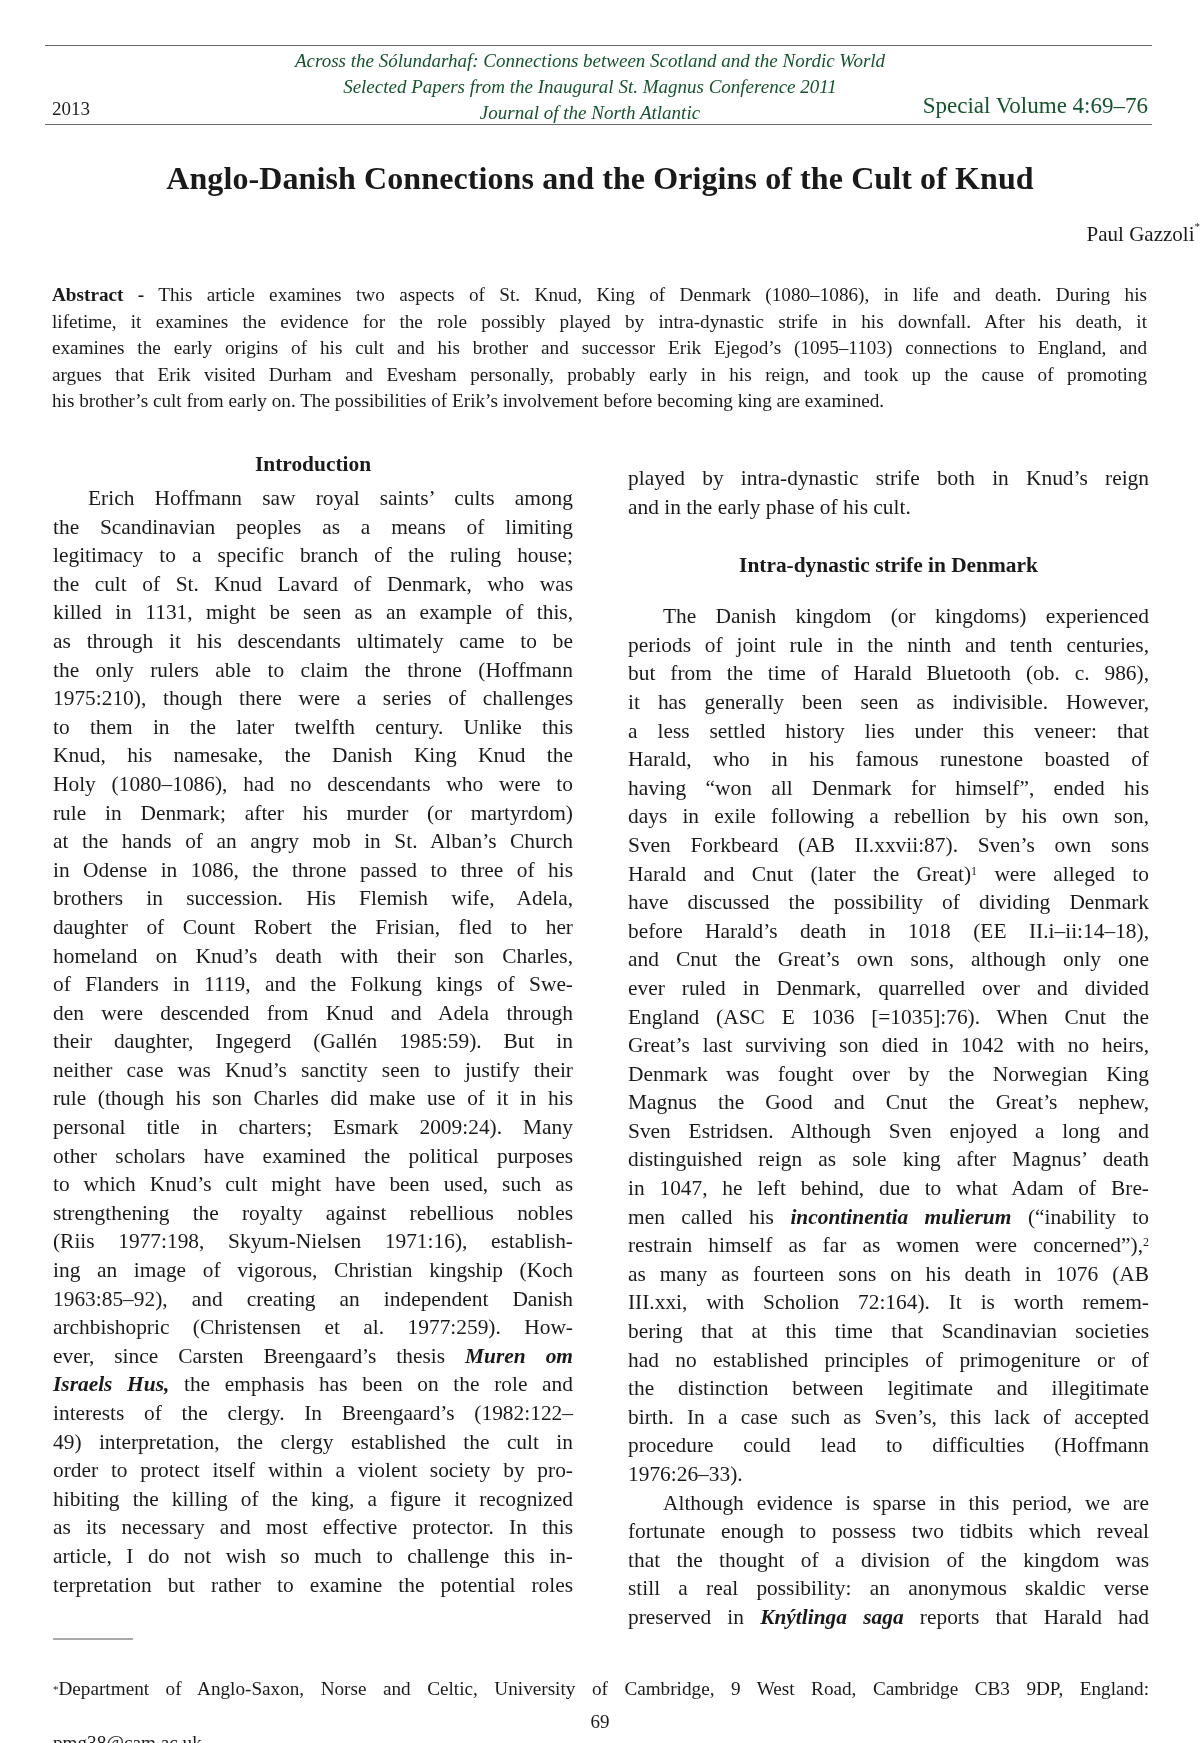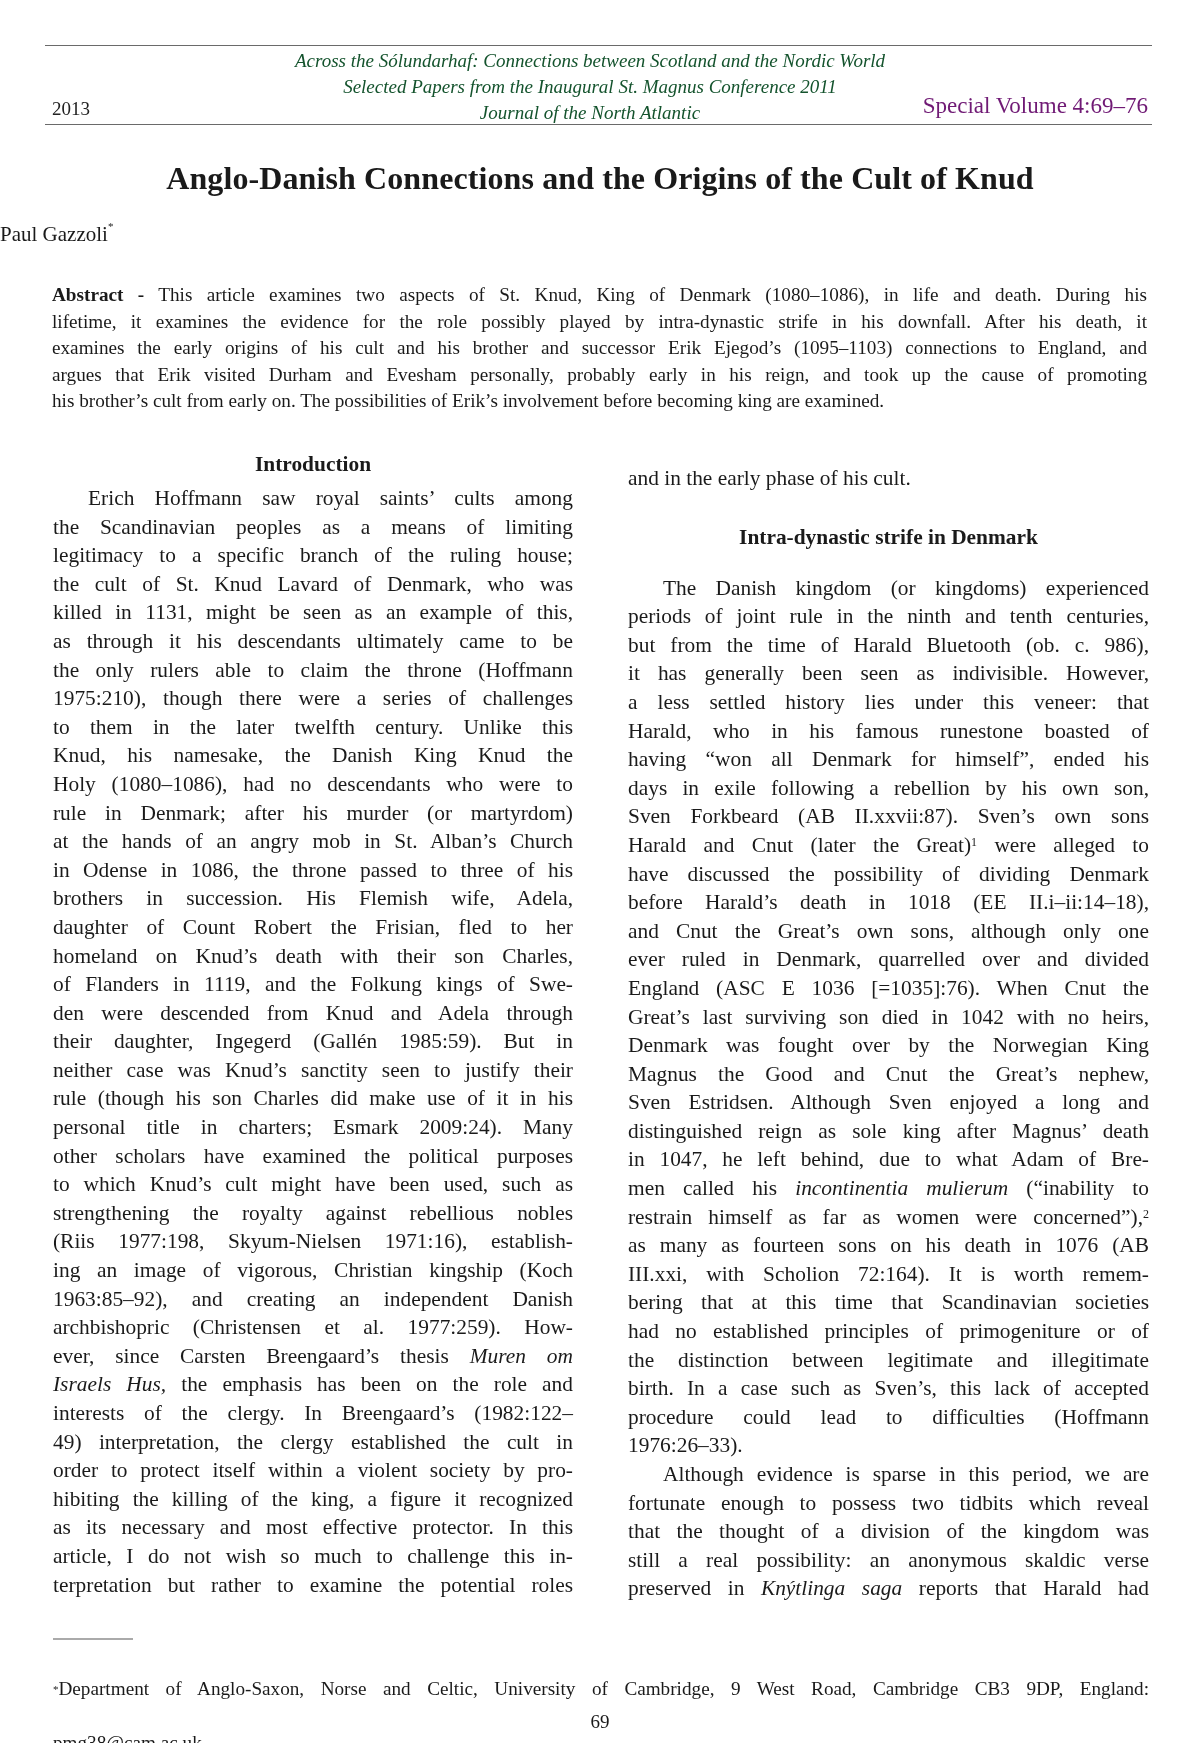--- a/index.html
+++ b/index.html
@@ -8,47 +8,47 @@
       font-family: "Liberation Serif", "DejaVu Serif", serif; color: #1a1a1a;
     }
     .rule { position: absolute; left: 45px; width: 1107px; height: 0; border-top: 1.5px solid #6a6a6a; }
     #rule-top { top: 45px; }
     #rule-bottom { top: 124px; }
     .hdr-center {
       position: absolute; left: 200px; width: 780px; text-align: center;
       font-style: italic; font-size: 19px; line-height: 26px; top: 48px; color: #14532d;
     }
     .hdr-year { position: absolute; left: 52px; top: 98px; font-size: 19px; color: #222; }
-    .hdr-vol { position: absolute; right: 52px; top: 93px; font-size: 23px; color: #701a75; }
+    .hdr-vol { position: absolute; right: 52px; top: 93px; font-size: 23px; color: #14532d; }
     .title {
       position: absolute; left: 0; width: 1200px; top: 160px; text-align: center;
       font-weight: bold; font-size: 32px; letter-spacing: 0.1px; color: #1a1a1a;
     }
-    .author { position: absolute; left: 0; width: 1200px; top: 222px; text-align: left; font-size: 21px; }
+    .author { position: absolute; left: 0; width: 1200px; top: 222px; text-align: right; font-size: 21px; }
     .author sup { font-size: 11px; vertical-align: top; position: relative; top: -2px; }
     .abstract {
       position: absolute; left: 52px; width: 1095px; top: 282px; font-size: 19.2px; line-height: 26.5px;
     }
     .abstract .line { display: block; text-align: justify; text-align-last: justify; white-space: nowrap; }
     .abstract .line.last { text-align-last: left; }
     .abstract b { font-weight: bold; }
     .col { position: absolute; top: 0; font-size: 21.4px; }
     .col .line { display: block; height: 28.6px; line-height: 28.6px; white-space: nowrap; text-align: justify; text-align-last: justify; }
     .col .line.last { text-align-last: left; }
     .col .line.indent { padding-left: 35px; }
     .col .heading { display: block; text-align: center; font-weight: bold; font-size: 21.4px; }
     #col-left { left: 53px; width: 520px; top: 450px; }
     #col-right { left: 628px; width: 521px; top: 464px; }
     .fn-rule { position: absolute; left: 53px; top: 1638px; width: 80px; border-top: 2px solid #aaaaaa; }
     .footnote { position: absolute; left: 53px; width: 1096px; top: 1648px; font-size: 19.2px; line-height: 26px; }
     .footnote .line { display: block; white-space: nowrap; text-align: justify; text-align-last: justify; margin-top: 28px; }
     .footnote .line.last { text-align-last: left; }
     .footnote sup { font-size: 11px; vertical-align: top; }
     .page-num { position: absolute; left: 0; width: 1200px; top: 1711px; text-align: center; font-size: 19px; }
-    i { font-style: italic; }
+    i { font-style: italic; font-weight: bold; }
     sup.fn { font-size: 12px; vertical-align: top; position: relative; top: -3px; }
   </style>
 </head>
 <body>
 
 <div class="rule" id="rule-top"></div>
 <div class="hdr-center">
   <div>Across the Sólundarhaf: Connections between Scotland and the Nordic World</div>
   <div>Selected Papers from the Inaugural St. Magnus Conference 2011</div>
   <div>Journal of the North Atlantic</div>
@@ -107,20 +107,21 @@
   <span class="line">interests of the clergy. In Breengaard’s (1982:122–</span>
   <span class="line">49) interpretation, the clergy established the cult in</span>
   <span class="line">order to protect itself within a violent society by pro-</span>
   <span class="line">hibiting the killing of the king, a figure it recognized</span>
   <span class="line">as its necessary and most effective protector. In this</span>
   <span class="line">article, I do not wish so much to challenge this in-</span>
   <span class="line">terpretation but rather to examine the potential roles</span>
 </div>
 
 <div class="col" id="col-right">
+  <span class="line">played by intra-dynastic strife both in Knud’s reign</span>
   <span class="line last">and in the early phase of his cult.</span>
   <span class="heading" style="height:62px;line-height:28px;padding-top:30px;box-sizing:border-box;margin-bottom:19px;">Intra-dynastic strife in Denmark</span>
   <span class="line indent">The Danish kingdom (or kingdoms) experienced</span>
   <span class="line">periods of joint rule in the ninth and tenth centuries,</span>
   <span class="line">but from the time of Harald Bluetooth (ob. c. 986),</span>
   <span class="line">it has generally been seen as indivisible. However,</span>
   <span class="line">a less settled history lies under this veneer: that</span>
   <span class="line">Harald, who in his famous runestone boasted of</span>
   <span class="line">having “won all Denmark for himself”, ended his</span>
   <span class="line">days in exile following a rebellion by his own son,</span>

